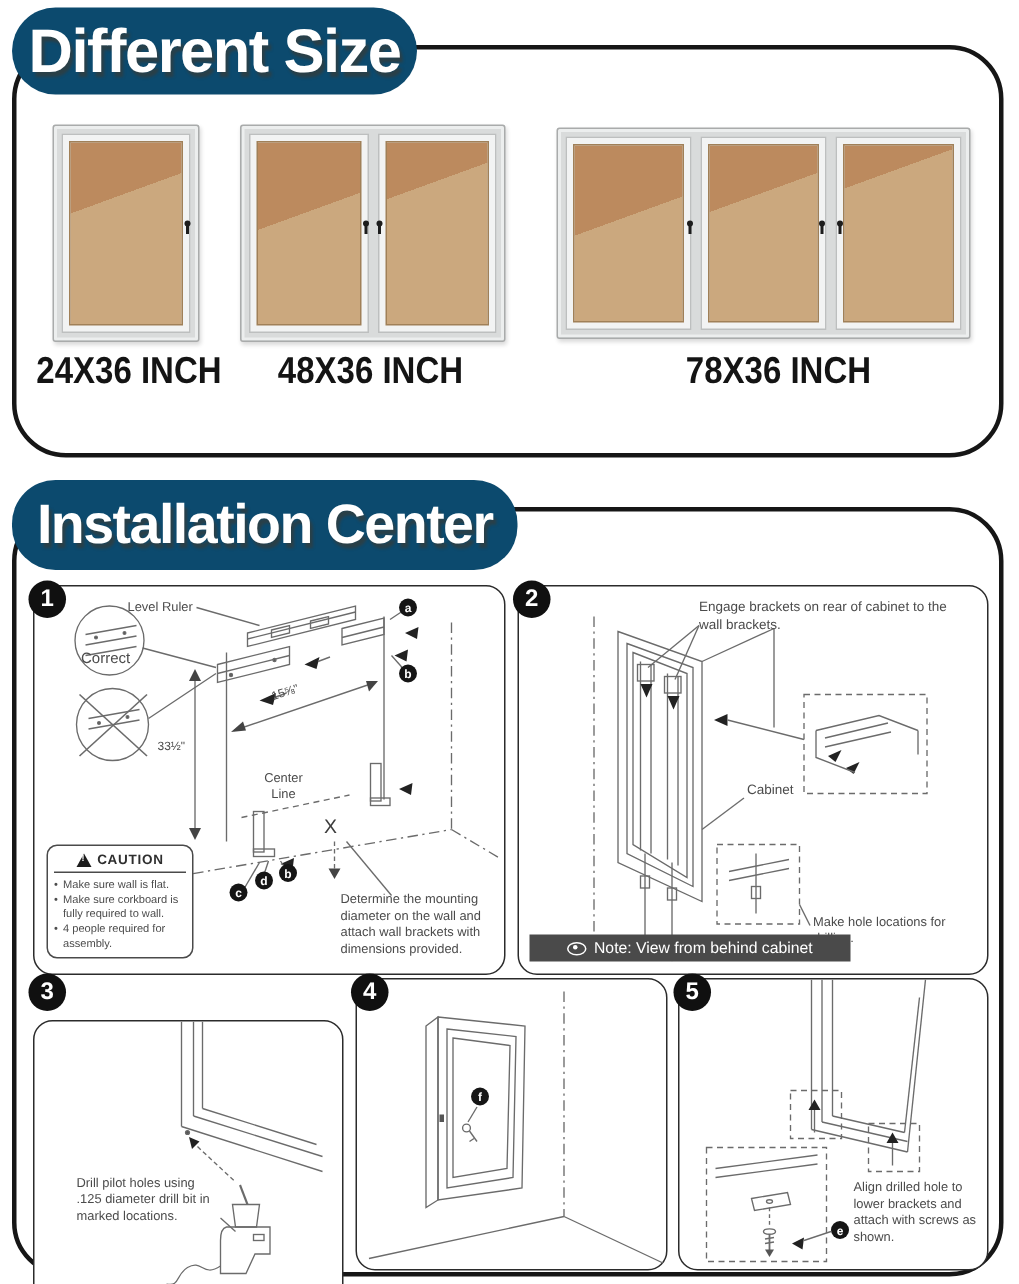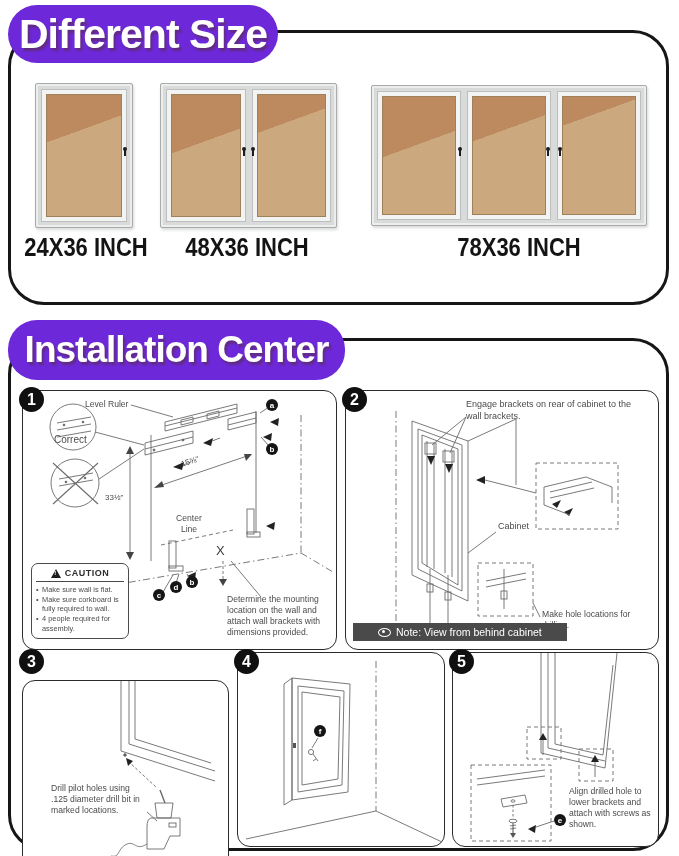--- a/index.html
+++ b/index.html
@@ -5,21 +5,21 @@
   html,body{margin:0;padding:0;background:#fff;}
   .page{position:relative;width:679px;height:856px;background:#fff;overflow:hidden;
         font-family:"Liberation Sans", sans-serif;color:#222;}
 
   
   .sec-border{position:absolute;border:3px solid #161616;border-radius:36px;background:#fff;}
   .sec1-border{left:8px;top:30px;width:655px;height:269px;}
   .sec2-border{left:8px;top:338px;width:655px;height:507px;}
 
   
-  .badge{position:absolute;background:#6d28d9;color:#fff;font-weight:bold;
+  .badge{position:absolute;background:#0c4a6e;color:#fff;font-weight:bold;
          display:flex;align-items:center;justify-content:center;border-radius:29px;z-index:6;
          text-shadow:2px 3px 2px rgba(80,52,25,.45);letter-spacing:-1px;white-space:nowrap;}
   .badge1{left:8px;top:5px;width:270px;height:58px;font-size:41px;}
   .badge2{left:8px;top:320px;width:337px;height:60px;font-size:37px;}
 
   
   .board{position:absolute;background:#d9dbdb;border:1px solid #a9abab;border-radius:2px;
          padding:5px;display:flex;gap:6px;box-shadow:inset 0 0 0 2px #eceeee, 1px 2px 3px rgba(0,0,0,.15);}
   .b1{left:35px;top:83px;width:86px;height:133px;}
   .b2{left:160px;top:83px;width:165px;height:133px;}
@@ -230,21 +230,21 @@
     <div class="caution">
       <div class="caution-title">
         <span class="warn-tri"></span>
         <span>CAUTION</span>
       </div>
       <hr>
       <div class="c-item">Make sure wall is flat.</div>
       <div class="c-item">Make sure corkboard is fully required to wall.</div>
       <div class="c-item">4 people required for assembly.</div>
     </div>
-    <div class="ann" style="left:204px;top:203px;width:104px;">Determine the mounting location on the wall and attach wall brackets with dimensions provided.</div>
+    <div class="ann" style="left:204px;top:203px;width:104px;">Determine the mounting diameter on the wall and attach wall brackets with dimensions provided.</div>
   </div>
 
   <div class="panel p2">
     <svg width="312" height="258" viewBox="0 0 312 258">
       <g stroke="#6b6b6b" stroke-width="0.9" fill="none">
         <path d="M50,20 V230" stroke-dasharray="7 3 1.5 3"></path>
 
         <polygon points="66,30 122,50 122,210 66,184"></polygon>
         <polygon points="72,38 116,54 116,200 72,178"></polygon>
         <polygon points="76,44 112,58 112,194 76,172"></polygon>

